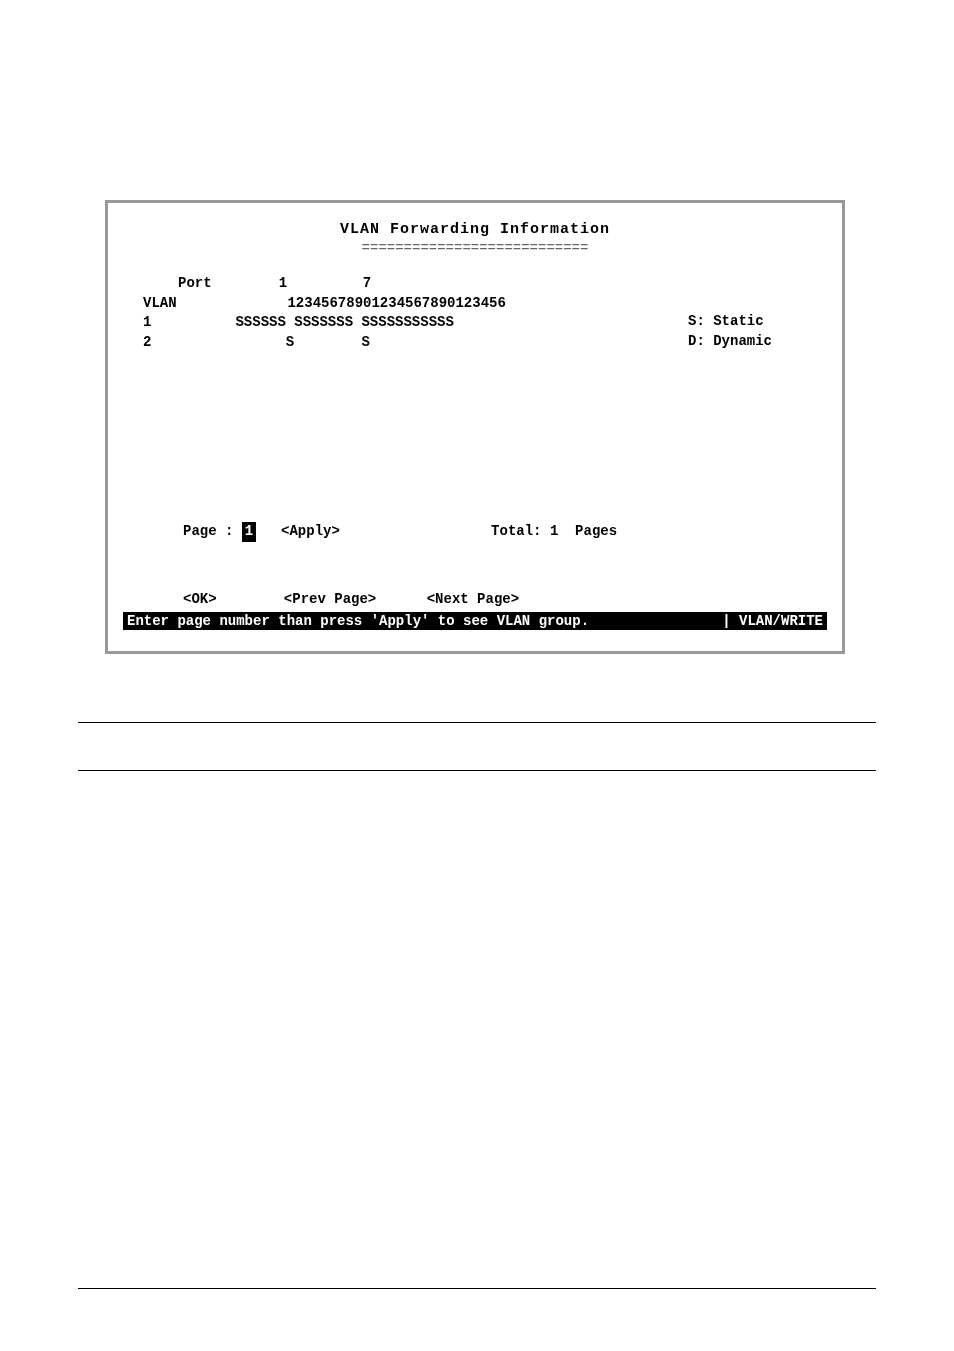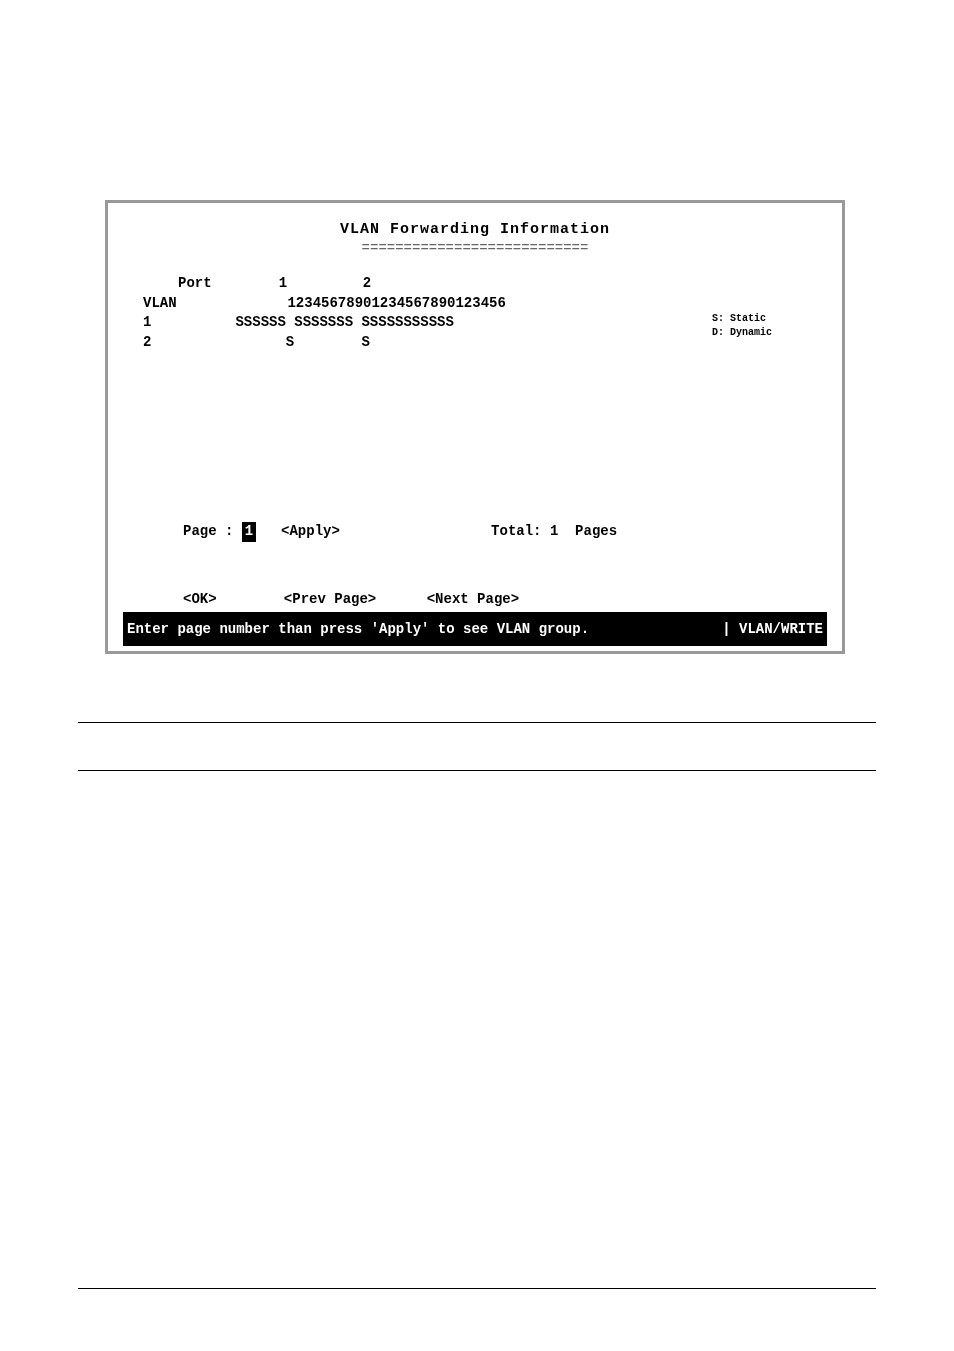--- a/index.html
+++ b/index.html
@@ -59,21 +59,21 @@
       gap: 26px;
     }
     .data-row {
       padding-left: 20px;
     }
     .legend {
       position: absolute;
       right: 55px;
       top: 38px;
       font-weight: bold;
-      font-size: 10px;
+      font-size: 14px;
     }
     .legend-row {
       white-space: pre;
     }
     .spacer {
       height: 170px;
     }
     .pagination-row1 {
       padding-left: 60px;
       display: flex;
@@ -92,21 +92,21 @@
       width: 14px;
       text-align: center;
       font-weight: bold;
       font-family: inherit;
     }
     .status-bar {
       background: #000;
       color: #fff;
       font-weight: bold;
       font-size: 14px;
-      padding: 9px 4px;
+      padding: 1px 4px;
       margin-top: 2px;
       display: flex;
       white-space: pre;
     }
     .status-left {
       flex: 1;
     }
     .help-text {
       text-align: center;
       font-weight: bold;
@@ -140,21 +140,21 @@
     }
   </style>
 </head>
 <body>
 
 <div class="terminal-window">
   <div class="title">VLAN Forwarding Information</div>
   <div class="title-underline">===========================</div>
 
   <div class="content-area">
-    <div class="row port-header"><span>Port</span><span>        1         2</span></div>
+    <div class="row port-header"><span>Port</span><span>        1         7</span></div>
     <div class="row vlan-row"><span>VLAN</span><span>       </span><span>12345678901234567890123456</span></div>
     <div class="row data-row"><span>1</span><span>          </span><span>SSSSSS SSSSSSS SSSSSSSSSSS</span></div>
     <div class="row data-row"><span>2</span><span>          </span><span>      S        S</span></div>
 
     <div class="legend">
       <div class="legend-row">S: Static</div>
       <div class="legend-row">D: Dynamic</div>
     </div>
 
     <div class="spacer"></div>

